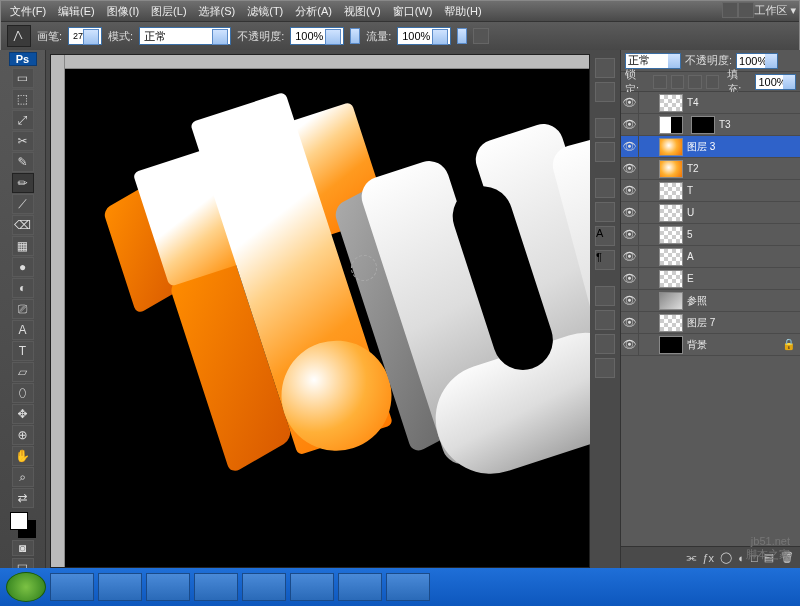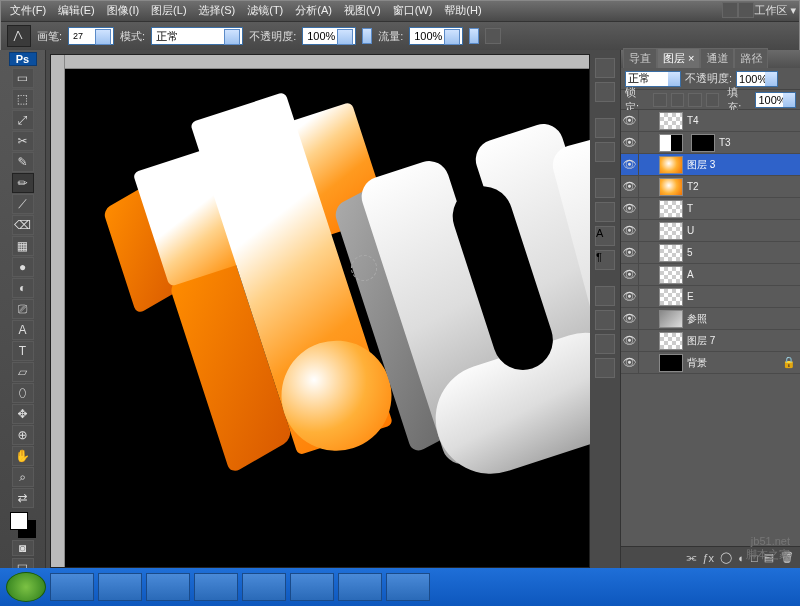--- a/index.html
+++ b/index.html
@@ -1,17 +1,17 @@
 <!DOCTYPE html>
 <html><head>
 <meta charset="utf-8">
 <style>
 *{box-sizing:border-box;margin:0;padding:0;font-family:"Microsoft YaHei",SimSun,sans-serif;font-size:11px;user-select:none}
 body{width:800px;height:606px;background:#fff;border:1px solid #888;overflow:hidden}
-.menubar{height:20px;background:linear-gradient(#6f6f6f,#494949);display:flex;align-items:flex-start;color:#eee;padding:0 4px;gap:2px}
+.menubar{height:20px;background:linear-gradient(#6f6f6f,#494949);display:flex;align-items:center;color:#eee;padding:0 4px;gap:2px}
 .menubar span{padding:2px 5px;cursor:default}
 .optbar{height:30px;background:linear-gradient(#5b5b5b,#474747);display:flex;align-items:center;color:#ddd;padding:0 6px;gap:6px;border-top:1px solid #333;border-bottom:1px solid #2a2a2a}
 .sel{background:#fff;color:#000;border:1px solid #3a6ea5;height:18px;padding:1px 20px 1px 4px;position:relative;display:inline-flex;align-items:center}
 .sel::after{content:"";position:absolute;right:2px;top:1px;width:14px;height:14px;background:linear-gradient(#cfe3ff,#9ec2f0);border:1px solid #5a8ac7}
 .lbl{color:#ddd}
 .icbtn{width:16px;height:16px;background:#555;border:1px solid #666;display:inline-block}
 .workarea{position:absolute;top:50px;left:0;right:0;bottom:38px;background:#c4b5fd;display:flex}
 .toolbox{width:46px;background:linear-gradient(#585858,#454545);border-right:1px solid #333;display:flex;flex-direction:column;align-items:center;padding-top:2px}
 .ps{width:28px;height:20px;background:#0b4f9e;color:#fff;display:flex;align-items:center;justify-content:center;font-weight:bold;border:1px solid #0a3a73;margin-bottom:2px}
 .toolgrid{display:grid;grid-template-columns:22px;gap:1px}
@@ -77,21 +77,21 @@
   <span>帮助(H)</span>
 </div>
 
 <div class="optbar">
   <span class="tool sel2" style="width:24px;height:22px">
    <svg width="14" height="14">
         <path d="M2 12 L6 2 L10 10" stroke="#ddd" fill="none"></path>
       </svg>
   </span>
   <span class="lbl">画笔:</span>
-  <span class="sel" style="width:46px">
+  <span class="sel" style="width:34px">
       <span style="font-size:9px">27</span>
     </span>
   <span class="lbl">模式:</span>
   <span class="sel" style="width:92px">
       <span>正常</span>
     </span>
   <span class="lbl">不透明度:</span>
   <span class="sel" style="width:54px">
       <span>100%</span>
     </span>
@@ -186,26 +186,20 @@
     <div class="picon">A</div>
     <div class="picon">¶</div>
     <div style="height:8px"></div>
     <div class="picon"></div>
     <div class="picon"></div>
     <div class="picon"></div>
     <div class="picon"></div>
   </div>
 
   <div class="panels">
-    <div class="tabrow">
-      <span class="tab">导直</span>
-      <span class="tab act">图层 ×</span>
-      <span class="tab">通道</span>
-      <span class="tab">路径</span>
-    </div>
     <div class="optrow">
       <span class="mini" style="width:56px">
           <span>正常</span>
         </span>
       <span>不透明度:</span>
       <span class="mini">
           <span>100%</span>
         </span>
     </div>
     <div class="lockrow">

